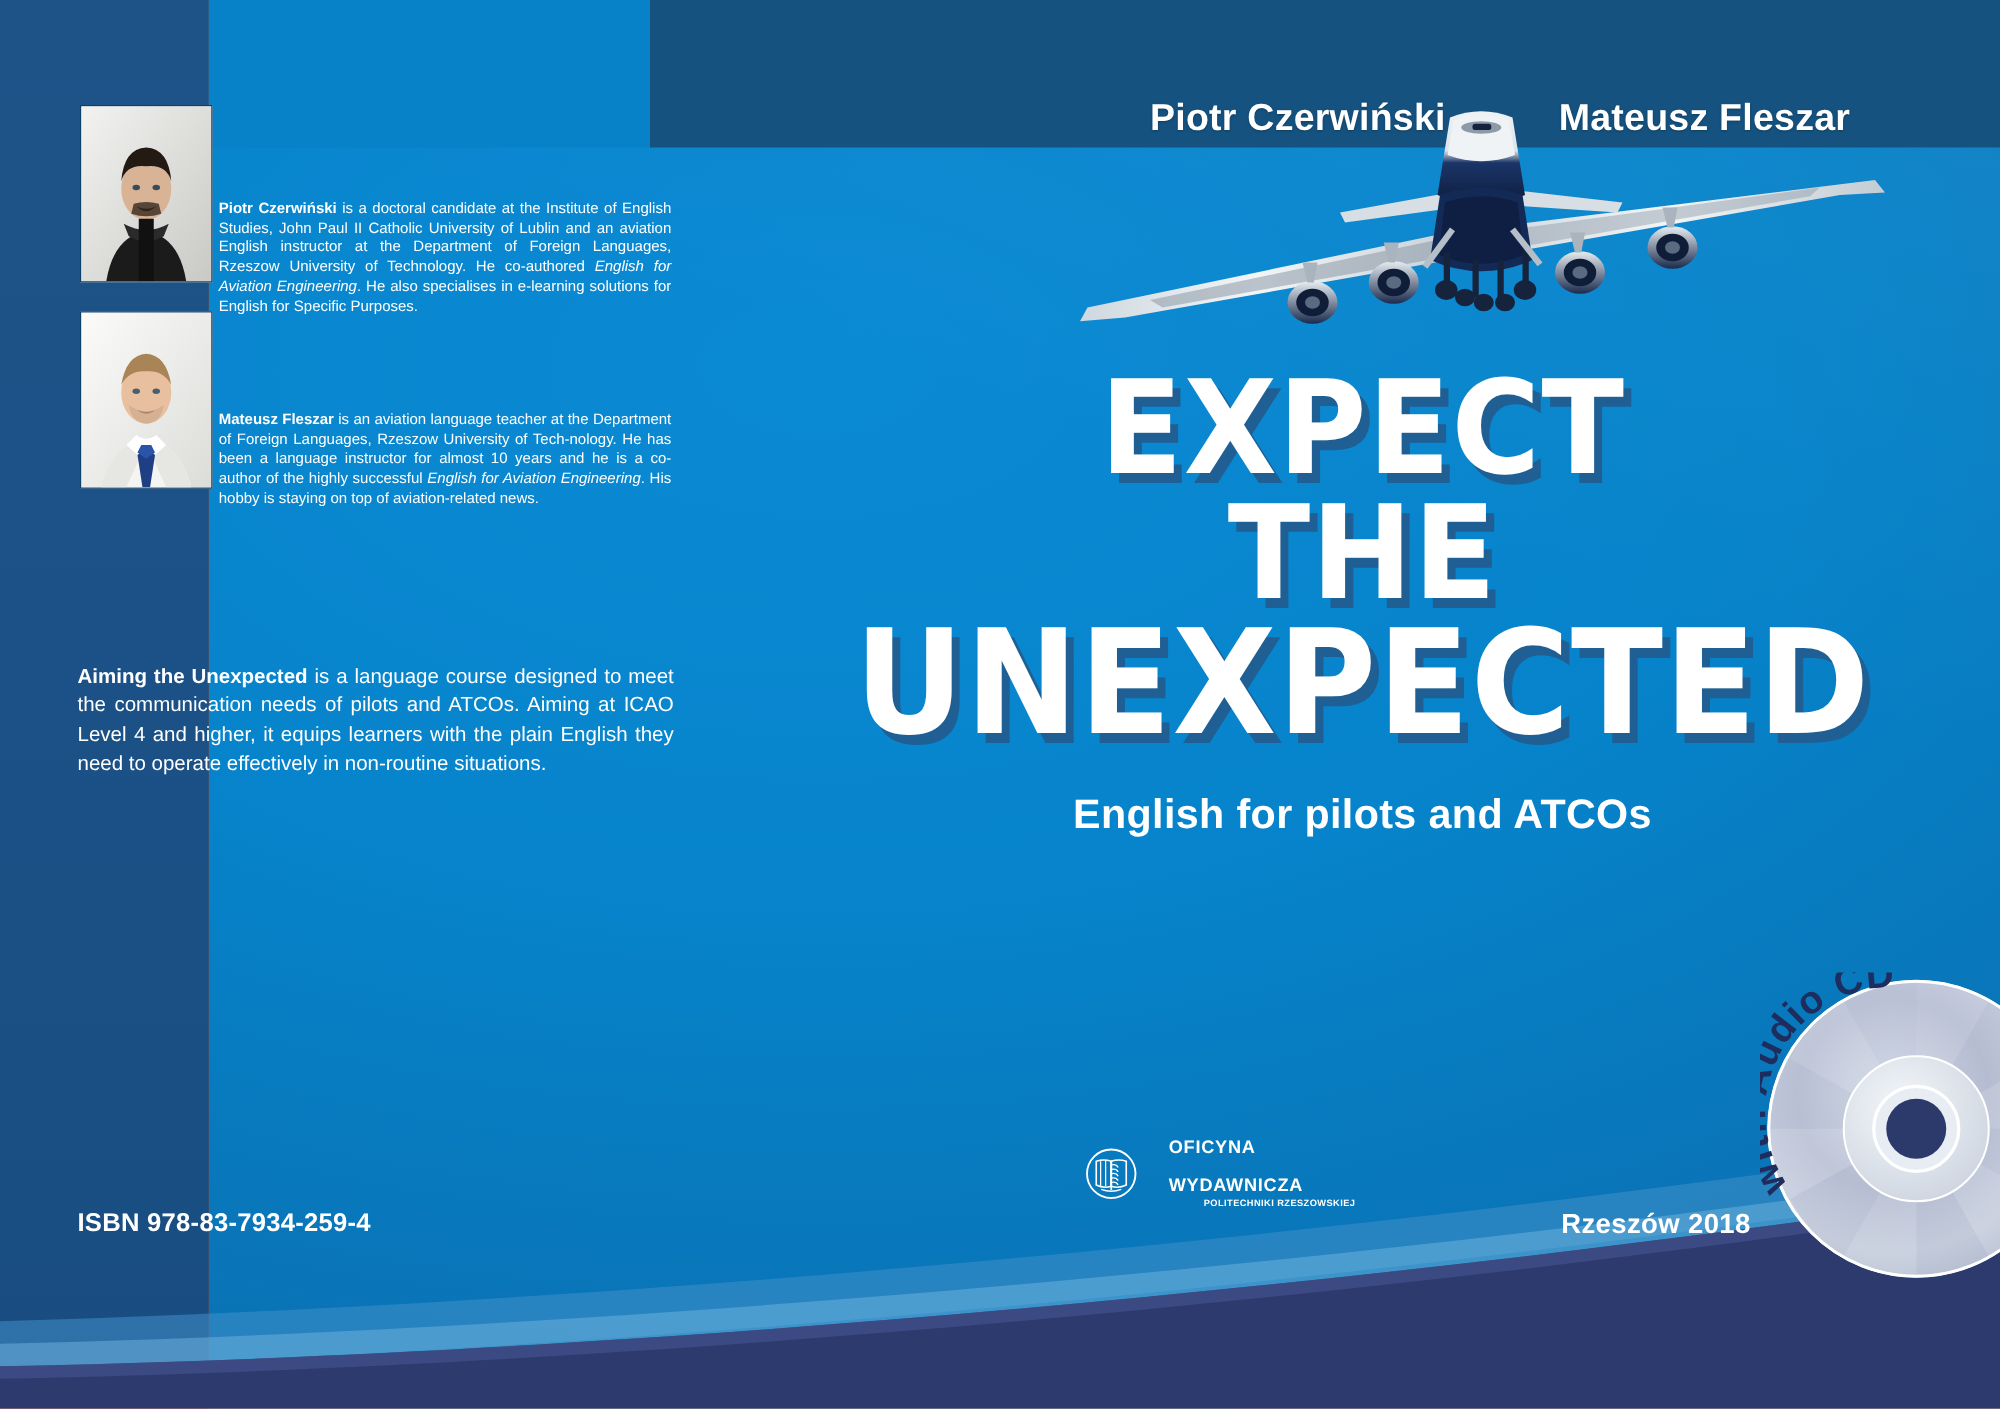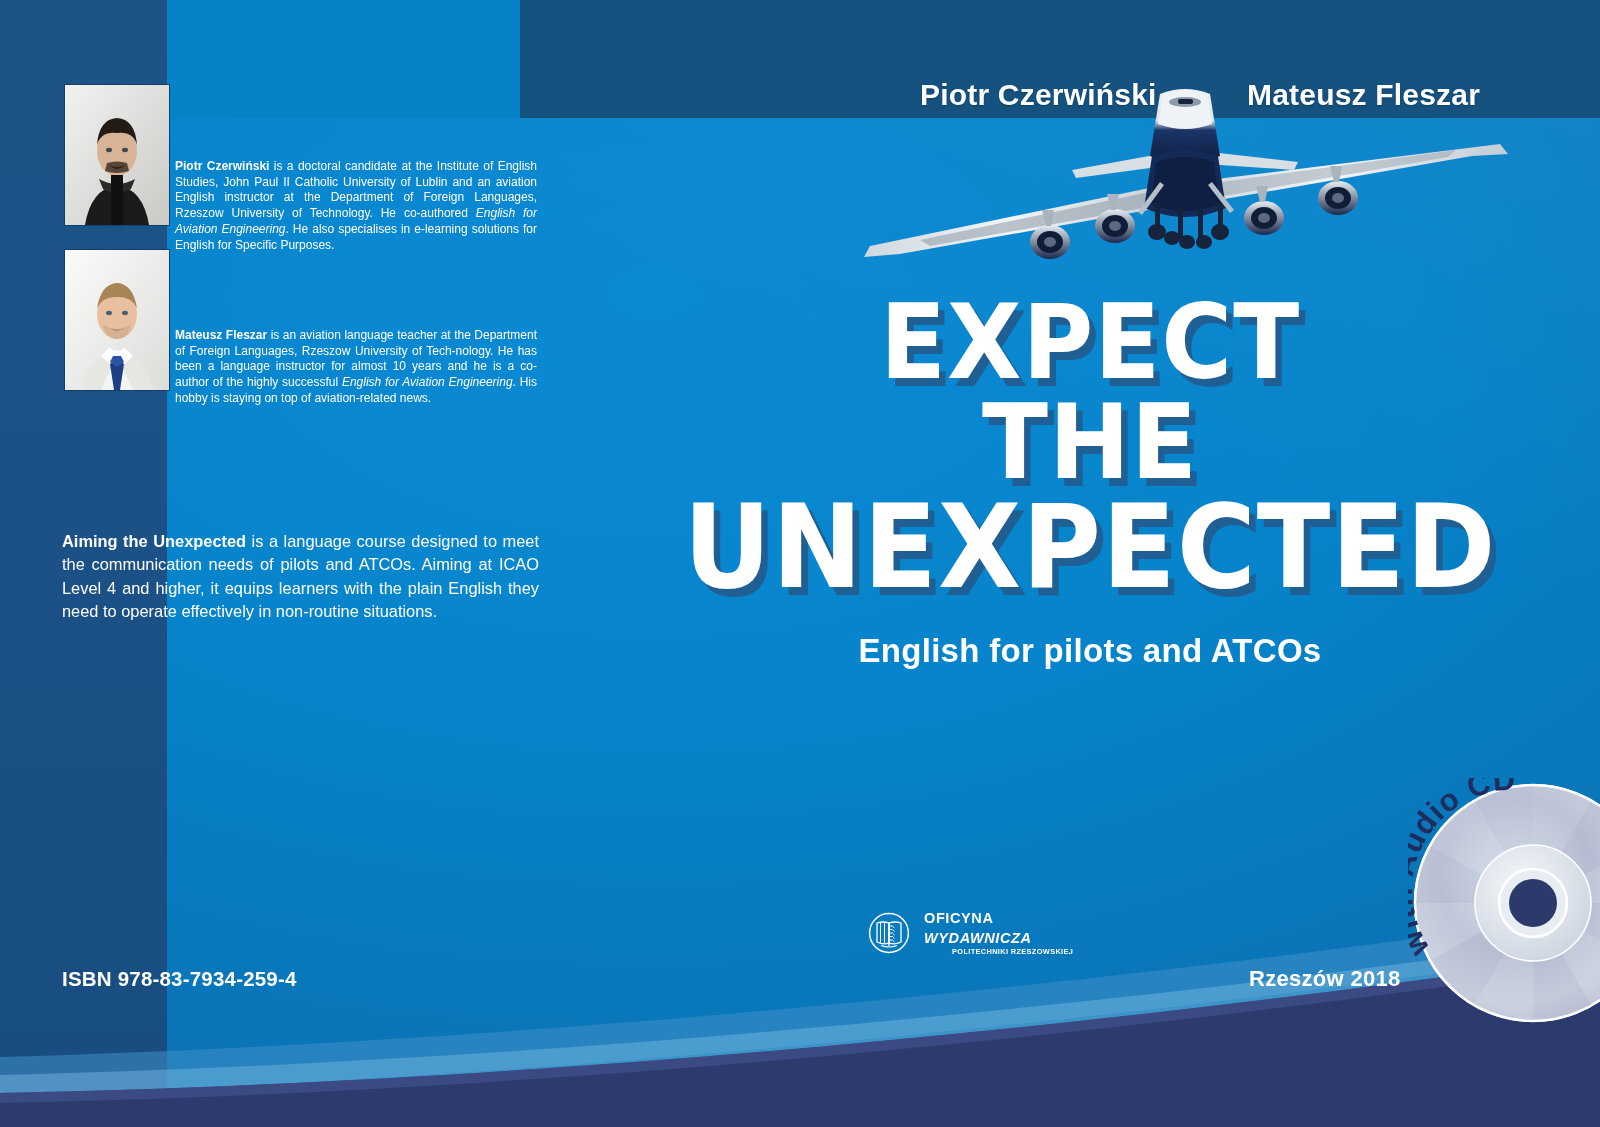--- a/index.html
+++ b/index.html
@@ -112,26 +112,26 @@
     color:#ffffff;font-size:20.5px;font-weight:bold;letter-spacing:.2px;
   }
 
   
   .waves{position:absolute;left:0;bottom:0;width:1600px;height:220px;}
   .waves svg{display:block;width:1600px;height:220px;}
 
   
   .publisher{
     position:absolute;left:868px;top:911px;
-    display:flex;align-items:center;gap:14px;
+    display:flex;align-items:center;gap:25px;
   }
   .pub-mark{width:42px;height:42px;flex:0 0 42px;}
   .pub-text{color:#ffffff;line-height:1.0;}
   .pub-l1,.pub-l2{font-size:14.5px;font-weight:bold;letter-spacing:.6px;display:block;}
-  .pub-l2{margin-top:5px;font-style:italic;}
+  .pub-l2{margin-top:16px;}
   .pub-l3{font-size:7.4px;font-weight:bold;letter-spacing:.35px;display:block;margin-top:3px;padding-left:28px;}
 
   .place-year{
     position:absolute;left:1249px;top:966px;
     color:#ffffff;font-size:22px;font-weight:bold;letter-spacing:.3px;
   }
 
   
   .cd{position:absolute;left:1408px;top:778px;width:250px;height:250px;}
   .cd svg{display:block;}

